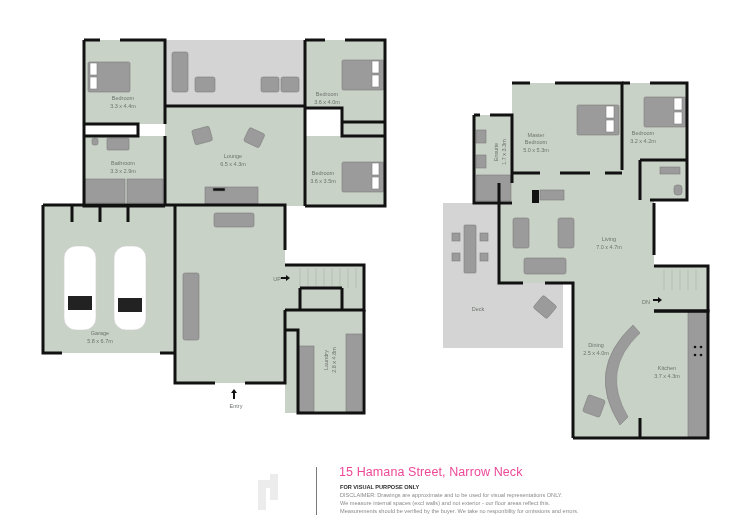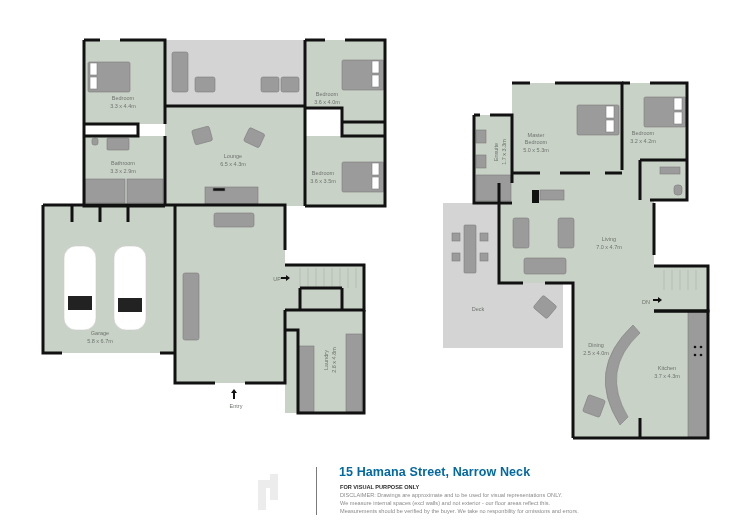--- a/index.html
+++ b/index.html
@@ -2,21 +2,21 @@
 <html><head>
 <meta charset="utf-8">
 <style>
   html, body { margin:0; padding:0; background:#ffffff; }
   body { width:750px; height:530px; position:relative; overflow:hidden; font-family:"Liberation Sans", sans-serif; }
   #plan { position:absolute; left:0; top:0; }
   .lbl { font-family:"Liberation Sans", sans-serif; font-size:5.5px; fill:#6e746e; text-anchor:middle; }
   .footer { position:absolute; left:0; top:455px; width:750px; height:75px; }
   .logo { position:absolute; left:256px; top:470px; width:30px; height:42px; }
   .vdiv { position:absolute; left:316px; top:467px; width:1px; height:48px; background:#7a7a7a; }
-  .title { position:absolute; left:339px; top:465px; font-size:12.5px; font-weight:bold; color:#0369a1; letter-spacing:0.1px; white-space:nowrap; }
+  .title { position:absolute; left:339px; top:465px; font-size:12.5px; font-weight:normal; color:#ec4899; letter-spacing:0.1px; white-space:nowrap; }
   .subtitle { position:absolute; left:340px; top:484px; font-size:5.6px; font-weight:bold; color:#2a2a2a; white-space:nowrap; }
   .disc { position:absolute; left:340px; font-size:5.6px; color:#8a8a8a; white-space:nowrap; }
 </style>
 </head>
 <body>
 
 <svg id="plan" width="750" height="455" viewBox="0 0 750 455" xmlns="http://www.w3.org/2000/svg">
 
   <g>
 

